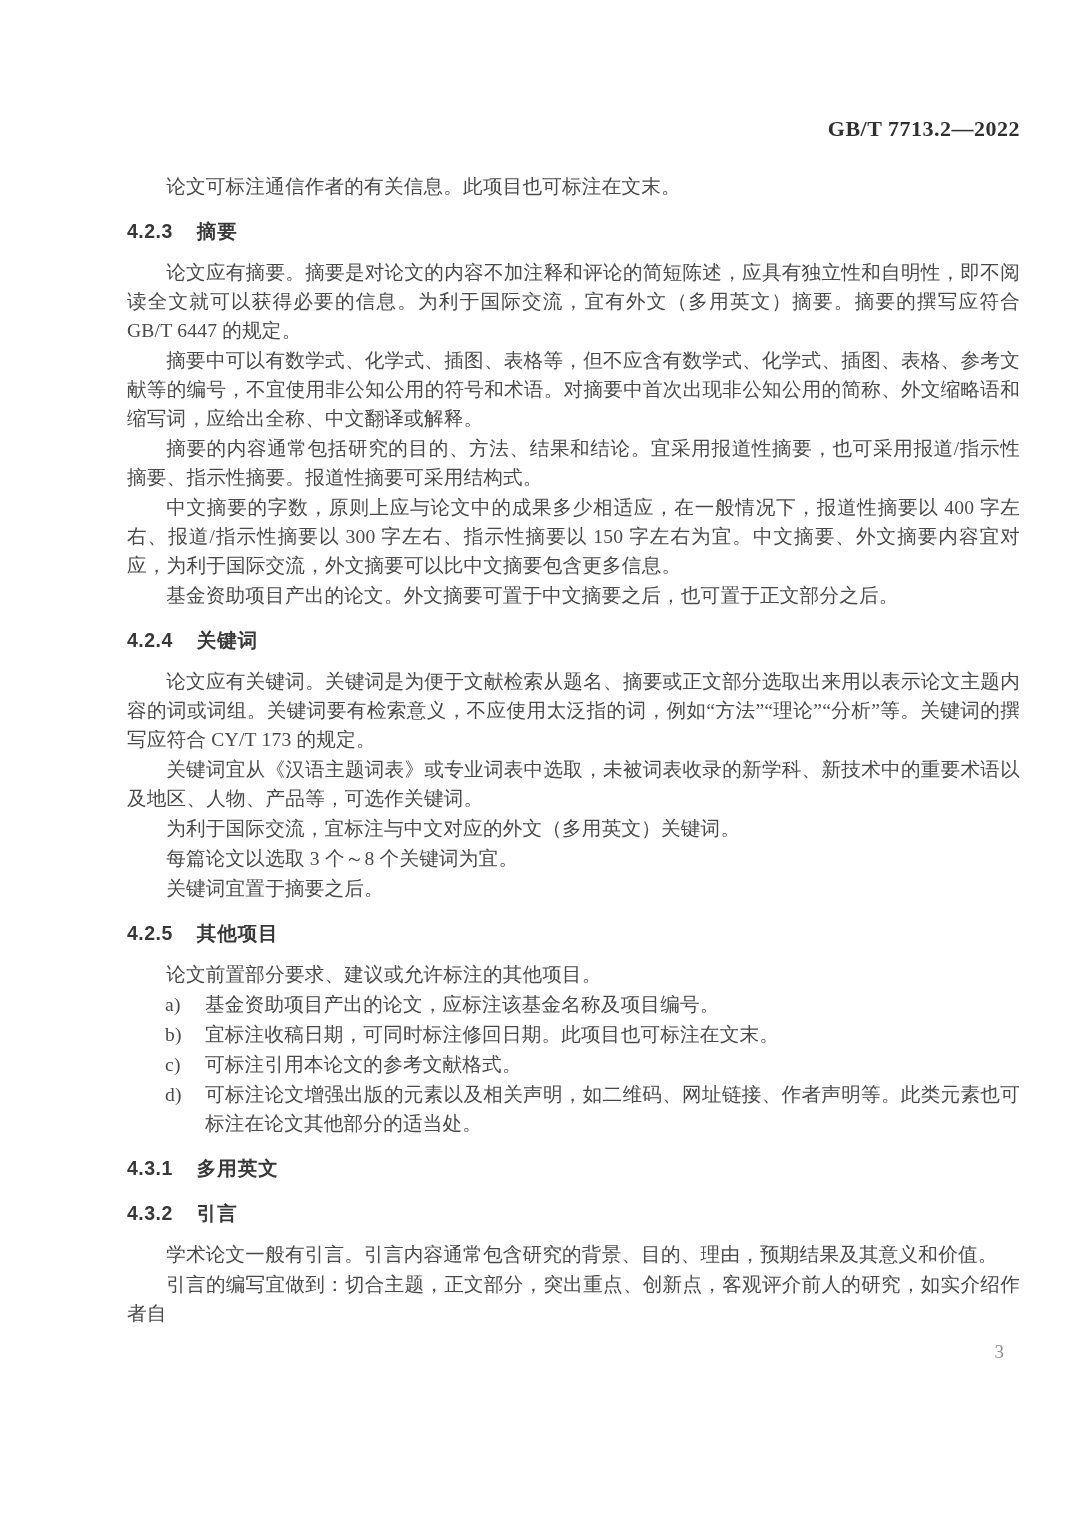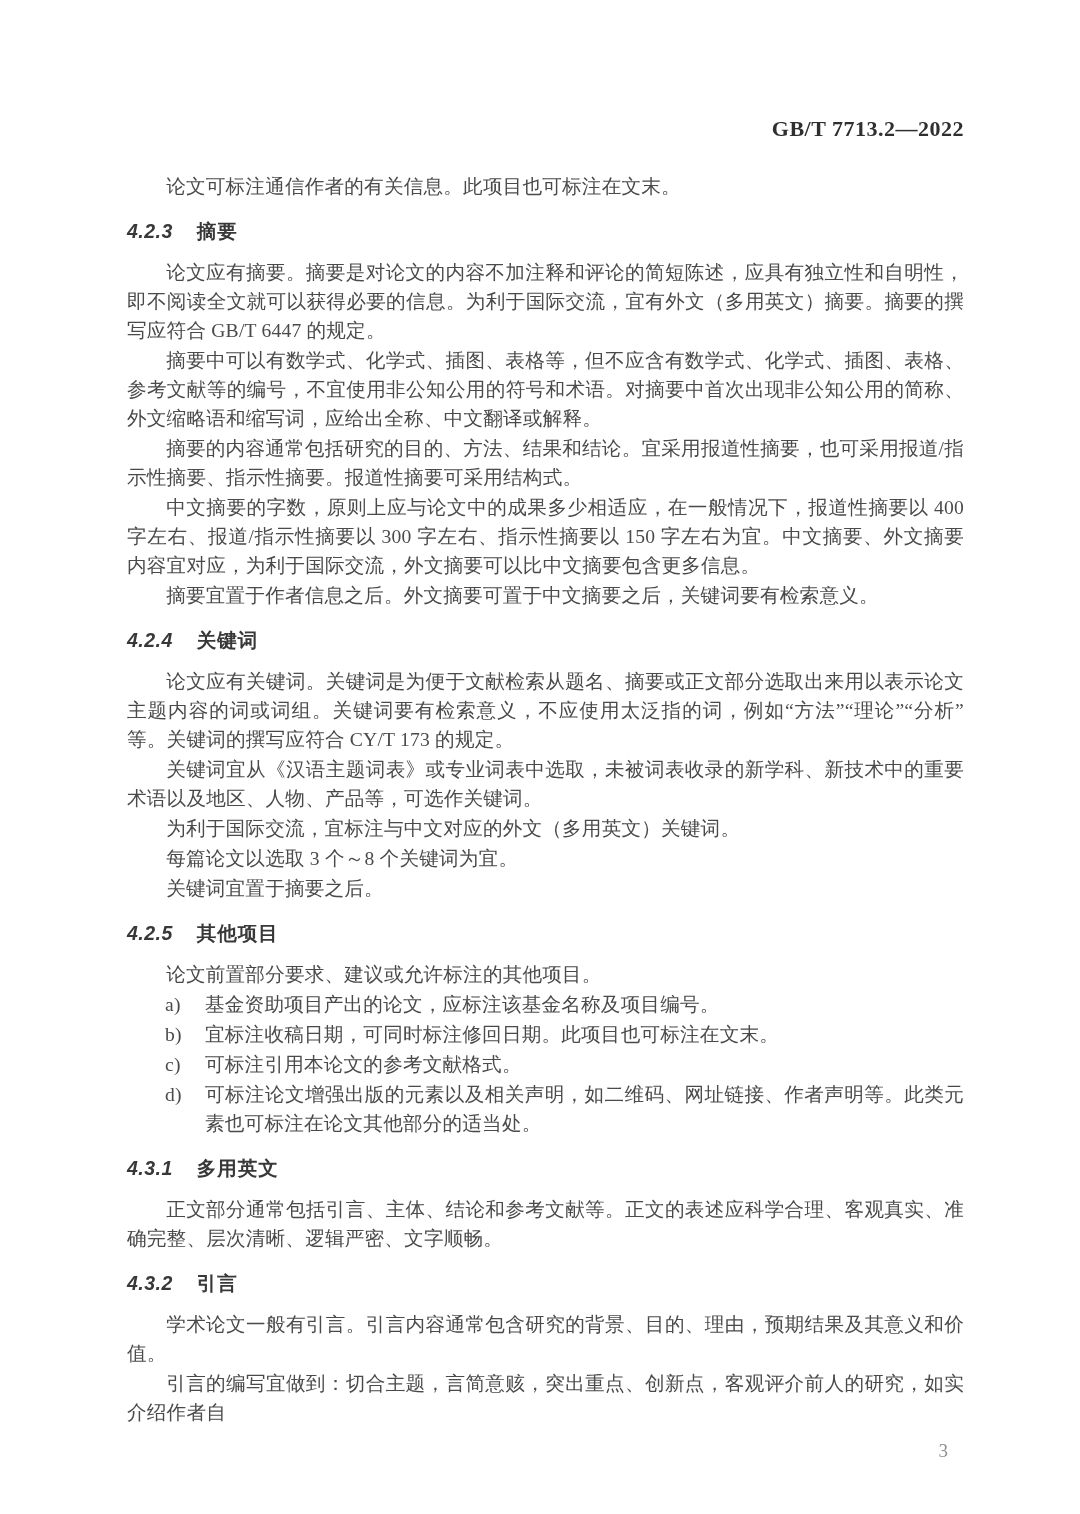--- a/index.html
+++ b/index.html
@@ -13,21 +13,21 @@
     position: relative;
     overflow: hidden;
     font-family: "Liberation Serif", "DejaVu Serif", serif;
     color: #474747;
     box-sizing: border-box;
   }
   .page {
     box-sizing: border-box;
     width: 1080px;
     height: 1514px;
-    padding: 116px 116px 0 127px;
+    padding: 116px 60px 0 127px;
   }
   .std-header {
     text-align: right;
     font-family: "Liberation Serif", "DejaVu Serif", serif;
     font-weight: bold;
     font-size: 22px;
     line-height: 26px;
     color: #2f2f2f;
     letter-spacing: 0.5px;
     margin-bottom: 30px;
@@ -46,21 +46,20 @@
     margin: 16px 0 12px 0;
     font-family: "Liberation Sans", "DejaVu Sans", sans-serif;
     font-weight: 600;
     font-size: 19.5px;
     line-height: 29px;
     color: #383838;
   }
   .section-heading .sec-num {
     display: inline-block;
     letter-spacing: 0.5px;
-    font-style: italic;
   }
   .section-heading .sec-title {
     display: inline-block;
     margin-left: 0.95em;
     letter-spacing: 1px;
     text-align: right;
   }
   .ol-list {
     margin: 0;
     padding: 0;
@@ -103,21 +102,21 @@
 
   <div class="section">
     <div class="section-heading">
       <span class="sec-num">4.2.3</span>
       <span class="sec-title">摘要</span>
     </div>
     <p class="body-para">论文应有摘要。摘要是对论文的内容不加注释和评论的简短陈述，应具有独立性和自明性，即不阅读全文就可以获得必要的信息。为利于国际交流，宜有外文（多用英文）摘要。摘要的撰写应符合 GB/T 6447 的规定。</p>
     <p class="body-para">摘要中可以有数学式、化学式、插图、表格等，但不应含有数学式、化学式、插图、表格、参考文献等的编号，不宜使用非公知公用的符号和术语。对摘要中首次出现非公知公用的简称、外文缩略语和缩写词，应给出全称、中文翻译或解释。</p>
     <p class="body-para">摘要的内容通常包括研究的目的、方法、结果和结论。宜采用报道性摘要，也可采用报道/指示性摘要、指示性摘要。报道性摘要可采用结构式。</p>
     <p class="body-para">中文摘要的字数，原则上应与论文中的成果多少相适应，在一般情况下，报道性摘要以 400 字左右、报道/指示性摘要以 300 字左右、指示性摘要以 150 字左右为宜。中文摘要、外文摘要内容宜对应，为利于国际交流，外文摘要可以比中文摘要包含更多信息。</p>
-    <p class="body-para">摘要宜置于作者信息之后。外文摘要可置于中文摘要之后，关键词要有检索意义。</p>
+    <p class="body-para">基金资助项目产出的论文。外文摘要可置于中文摘要之后，也可置于正文部分之后。</p>
   </div>
 
   <div class="section">
     <div class="section-heading">
       <span class="sec-num">4.2.4</span>
       <span class="sec-title">关键词</span>
     </div>
     <p class="body-para">论文应有关键词。关键词是为便于文献检索从题名、摘要或正文部分选取出来用以表示论文主题内容的词或词组。关键词要有检索意义，不应使用太泛指的词，例如“方法”“理论”“分析”等。关键词的撰写应符合 CY/T 173 的规定。</p>
     <p class="body-para">关键词宜从《汉语主题词表》或专业词表中选取，未被词表收录的新学科、新技术中的重要术语以及地区、人物、产品等，可选作关键词。</p>
     <p class="body-para">为利于国际交流，宜标注与中文对应的外文（多用英文）关键词。</p>
@@ -150,27 +149,26 @@
       </div>
     </div>
   </div>
 
 
   <div class="section">
     <div class="section-heading">
       <span class="sec-num">4.3.1</span>
       <span class="sec-title">多用英文</span>
     </div>
-    <p class="body-para">正文部分通常包括引言、主体、结论和参考文献等。正文的表述应科学合理、客观真实、准确完整、层次清晰、逻辑严密、文字顺畅。</p>
   </div>
 
   <div class="section">
     <div class="section-heading">
       <span class="sec-num">4.3.2</span>
       <span class="sec-title">引言</span>
     </div>
     <p class="body-para">学术论文一般有引言。引言内容通常包含研究的背景、目的、理由，预期结果及其意义和价值。</p>
-    <p class="body-para">引言的编写宜做到：切合主题，言简意赅，突出重点、创新点，客观评介前人的研究，如实介绍作者自</p>
+    <p class="body-para">引言的编写宜做到：切合主题，正文部分，突出重点、创新点，客观评介前人的研究，如实介绍作者自</p>
   </div>
 
   <div class="page-number">3</div>
 
 </div>
 
 </body></html>

